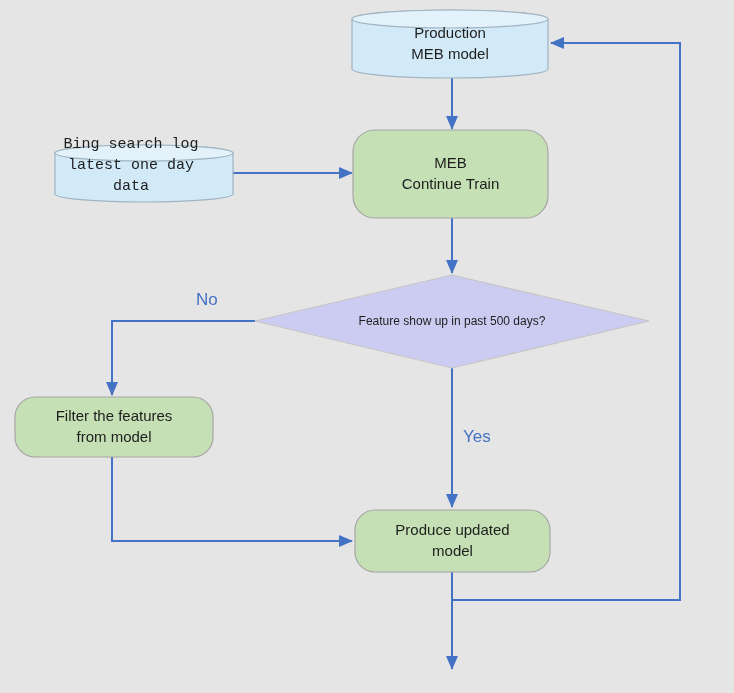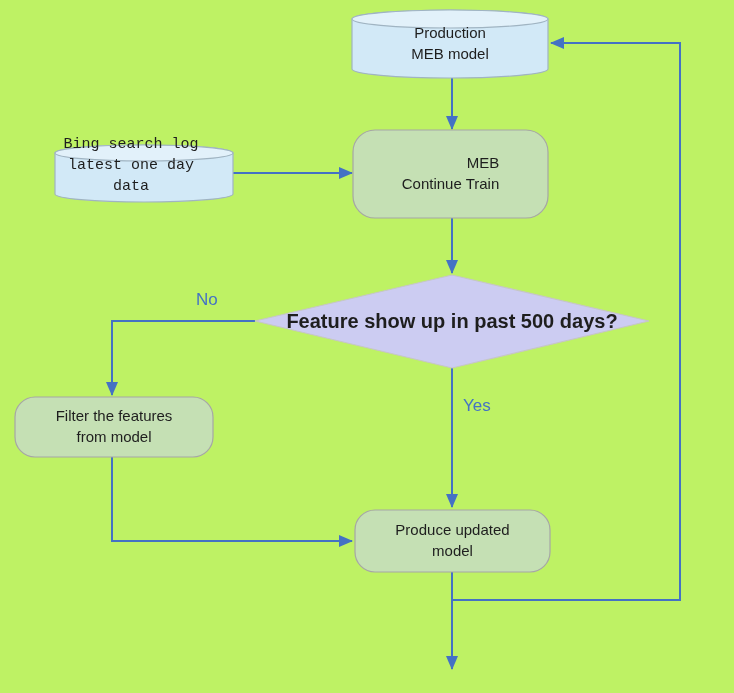--- a/index.html
+++ b/index.html
@@ -1,33 +1,33 @@
 <!DOCTYPE html>
 <html><head>
 <meta charset="utf-8">
 <style>
   html,body{margin:0;padding:0;background:#ffffff;}
   #canvas{
     position:relative;
     width:734px;height:693px;
-    background:#bef264;
+    background:#e5e5e5;
     font-family:"Liberation Sans", sans-serif;
     overflow:hidden;
   }
   #wires{position:absolute;left:0;top:0;}
   .node-label{
     position:absolute;
     display:flex;align-items:center;justify-content:center;
     text-align:center;
     color:#1e1e1e;
     font-size:15px;line-height:1.38;
     white-space:pre-line;
     pointer-events:none;
   }
-  .decision-label{font-size:20px;font-weight:bold;}
+  .decision-label{font-size:12px;}
   .edge-label{
     position:absolute;
     color:#4472c4;
     font-size:17px;
     white-space:nowrap;
     pointer-events:none;
   }
 </style>
 </head>
 <body>
@@ -68,28 +68,28 @@
 
     <polygon points="255,321 452,275 649,321 452,368" fill="#CCCCF2" stroke="#C6C6C6" stroke-width="1.2"></polygon>
   </svg>
 
   <div class="node-label" style="left:352px;top:12px;width:196px;height:64px;">Production
 MEB model</div>
 
   <div class="node-label" style="left:55px;top:140px;width:152px;height:53px;font-family:Liberation Mono, monospace;">Bing search log
 latest one day data</div>
 
-  <div class="node-label" style="left:353px;top:130px;width:195px;height:88px;text-align:right;">MEB
+  <div class="node-label" style="left:353px;top:130px;width:195px;height:88px;">MEB
 Continue Train</div>
 
   <div class="node-label decision-label" style="left:255px;top:275px;width:394px;height:93px;">Feature show up in past 500 days?</div>
 
   <div class="node-label" style="left:15px;top:397px;width:198px;height:60px;border-radius:10px;">Filter the features
 from model</div>
 
   <div class="node-label" style="left:355px;top:510px;width:195px;height:62px;border-radius:8px;">Produce updated
 model</div>
 
   <div class="edge-label" style="left:196px;top:290px;">No</div>
 
-  <div class="edge-label" style="left:463px;top:396px;">Yes</div>
+  <div class="edge-label" style="left:463px;top:427px;">Yes</div>
 
 </div>
 
 </body></html>

